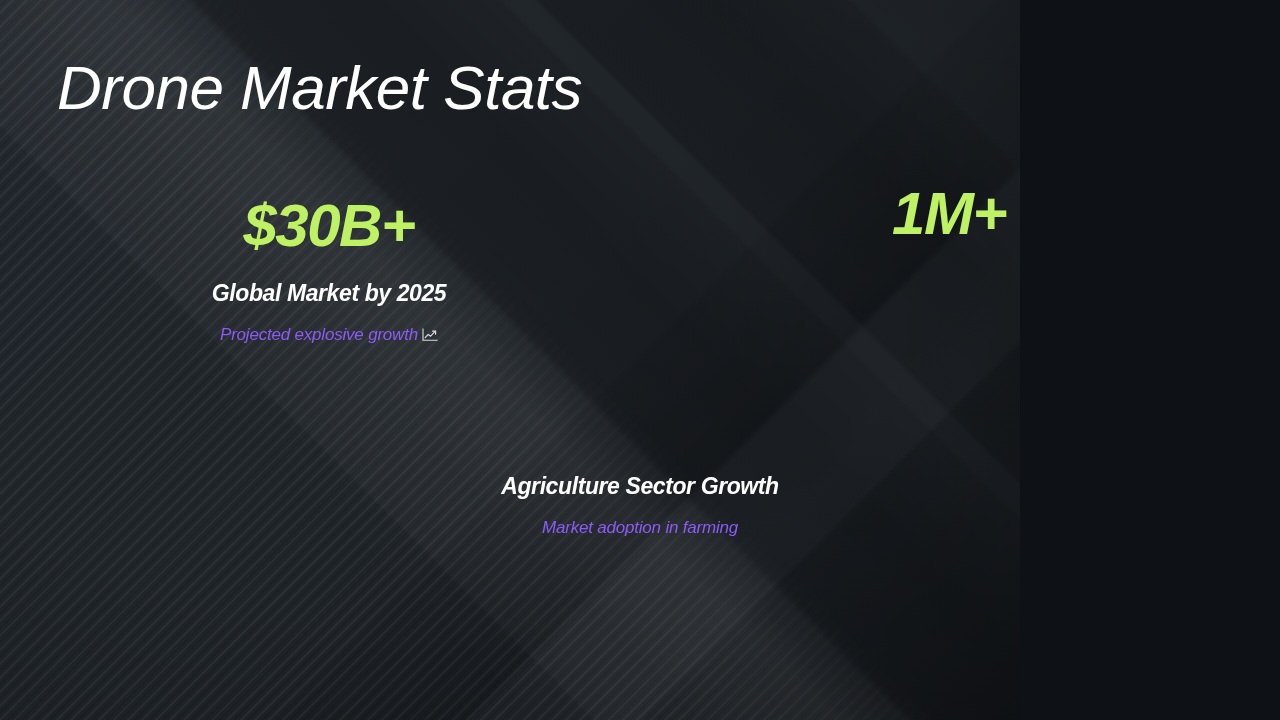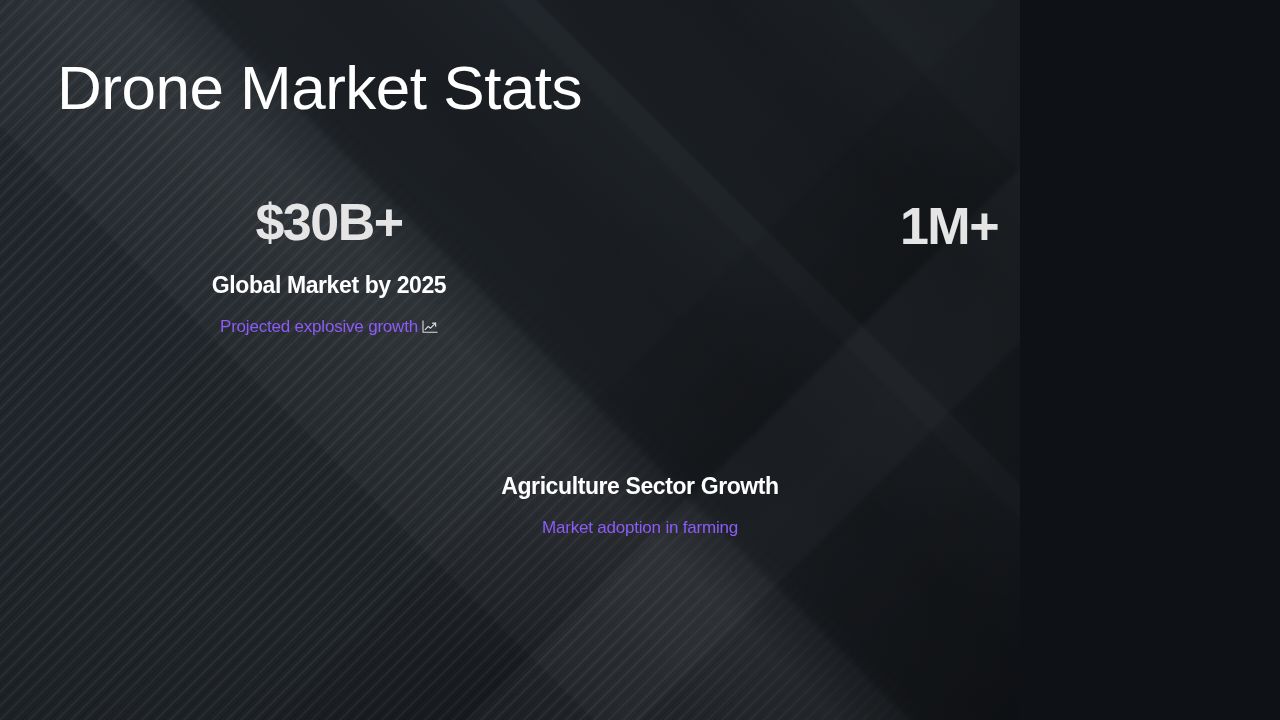--- a/index.html
+++ b/index.html
@@ -11,20 +11,21 @@
     font-family: "Liberation Sans", sans-serif;
   }
 
   .slide {
     position: relative;
     width: 1020px;
     height: 720px;
     overflow: hidden;
     background: #21262b;
     isolation: isolate;
+    font-style: italic;
   }
 
   
   .bg {
     position: absolute;
     inset: 0;
     pointer-events: none;
   }
 
   
@@ -143,29 +144,29 @@
     white-space: nowrap;
   }
 
   .stat {
     position: absolute;
     text-align: center;
     width: 440px;
   }
 
   .stat-1 { left: 109px;  top: 196px; }
-  .stat-2 { left: 729px;  top: 200px; }
+  .stat-2 { left: 729px;  top: 184px; }
   .stat-3 { left: 420px;  top: 449px; }
 
   .stat-value {
-    font-size: 52px;
+    font-size: 60px;
     line-height: 1.0;
     font-weight: 700;
     letter-spacing: -1.5px;
-    color: #e5e5e5;
+    color: #bef264;
     white-space: nowrap;
   }
 
   .stat-label {
     margin-top: 24px;
     font-size: 23px;
     line-height: 1.2;
     font-weight: 700;
     letter-spacing: -0.4px;
     color: #ffffff;

